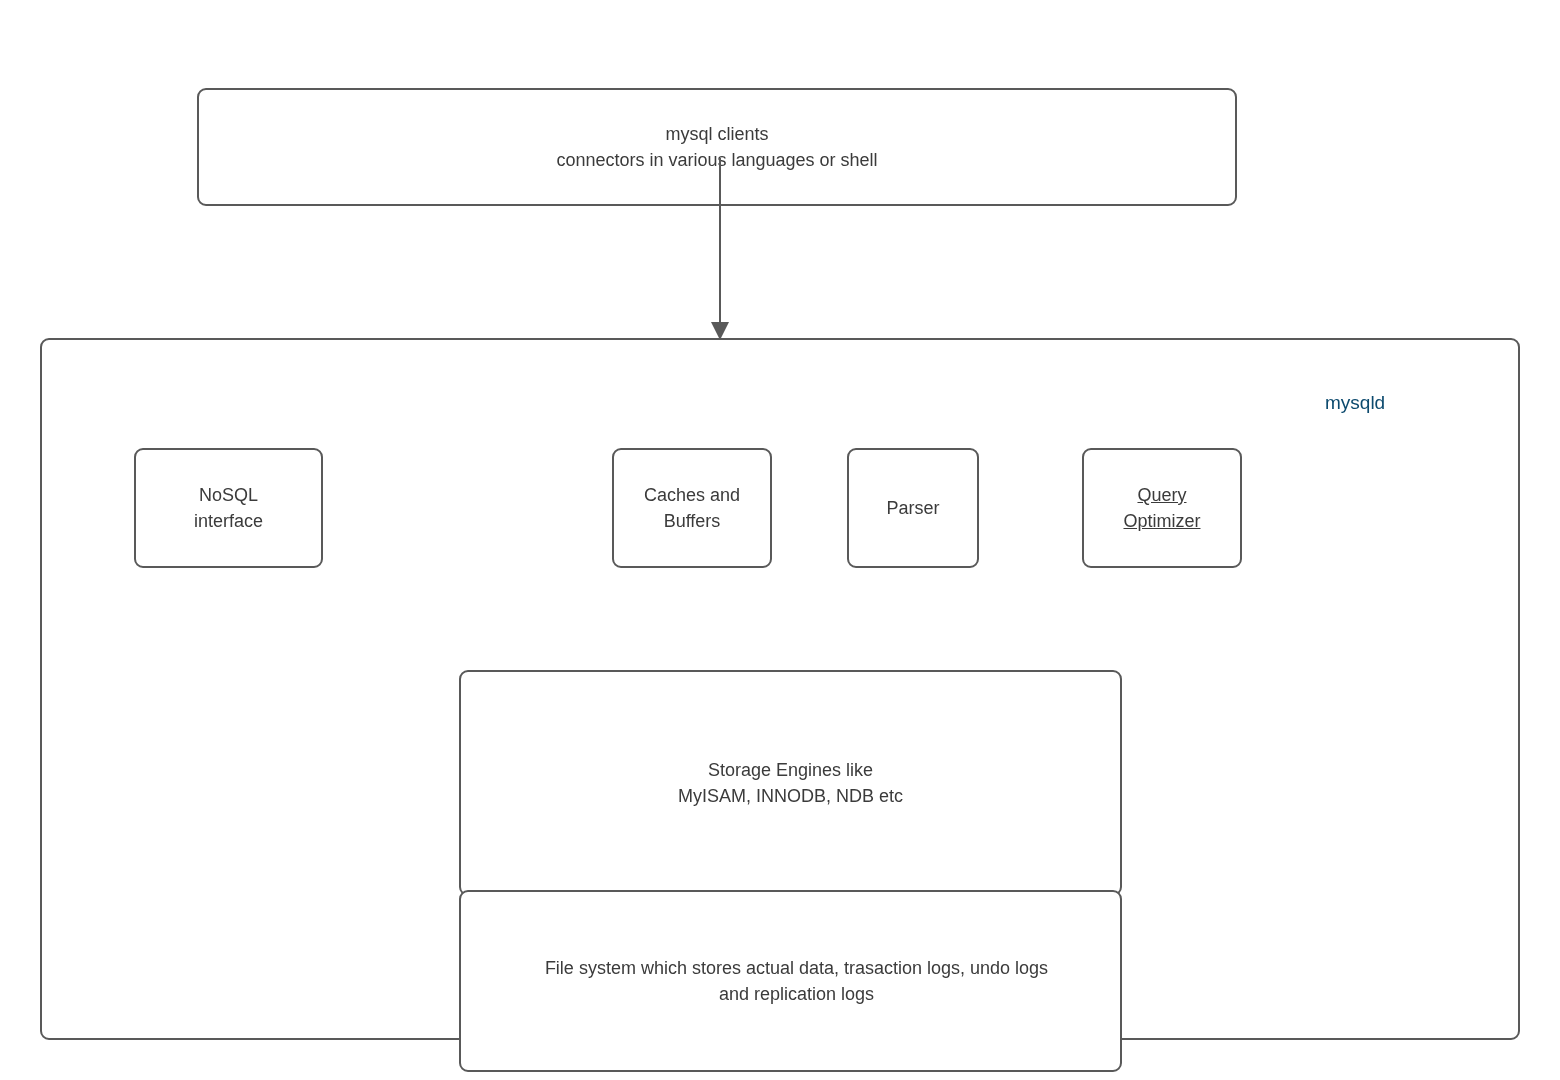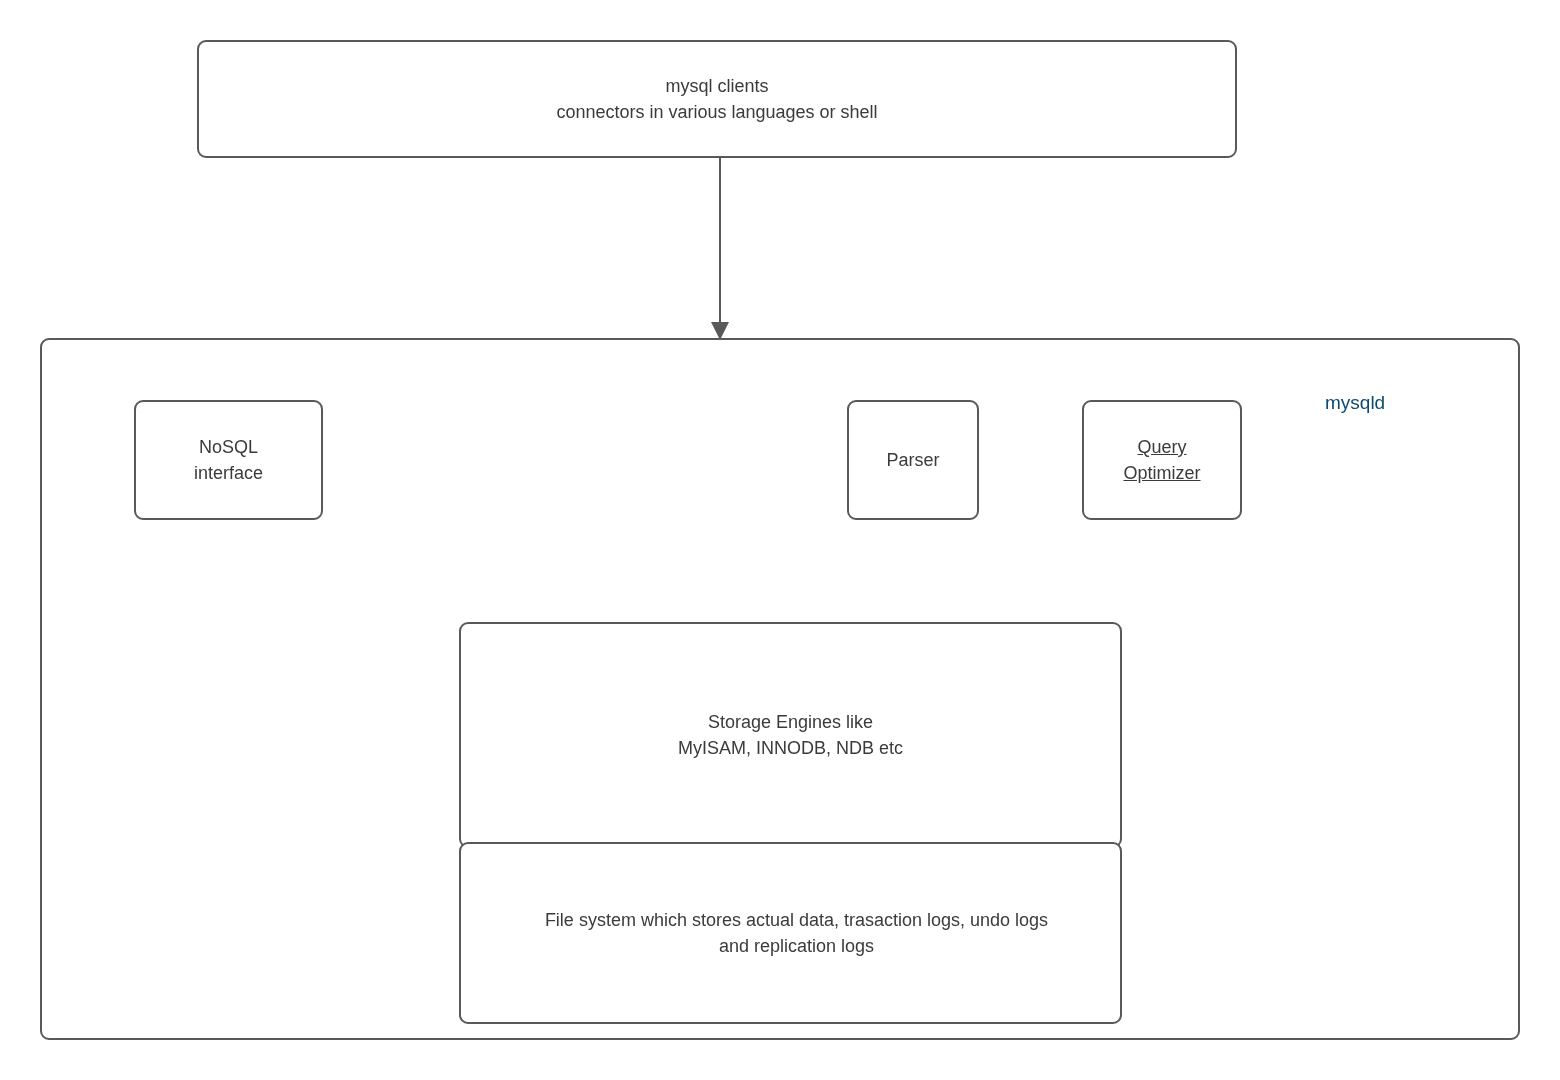--- a/index.html
+++ b/index.html
@@ -18,20 +18,21 @@
     border: 2px solid #595959;
     border-radius: 9px;
     background: #ffffff;
     display: flex;
     align-items: center;
     justify-content: center;
     text-align: center;
     white-space: pre-line;
     font-size: 18px;
     line-height: 26px;
+    margin-top: 48px;
   }
   .container-node {
     position: absolute;
     box-sizing: border-box;
     border: 2px solid #595959;
     border-radius: 9px;
     background: #ffffff;
   }
   
   .clients-box { left: 197px; top: 40px; width: 1040px; height: 118px; }
@@ -89,20 +90,24 @@
   <div class="container-node mysqld-box">
 
     <div class="mysqld-label">mysqld</div>
 
     <div class="node comp comp-nosql">
       <span>NoSQL
 interface</span>
     </div>
 
 
+    <div class="node comp comp-caches">
+      <span>Caches and
+Buffers</span>
+    </div>
 
     <div class="node comp comp-parser">
       <span>Parser</span>
     </div>
 
     <div class="node comp comp-query">
       <span>Query
 Optimizer</span>
     </div>
 

